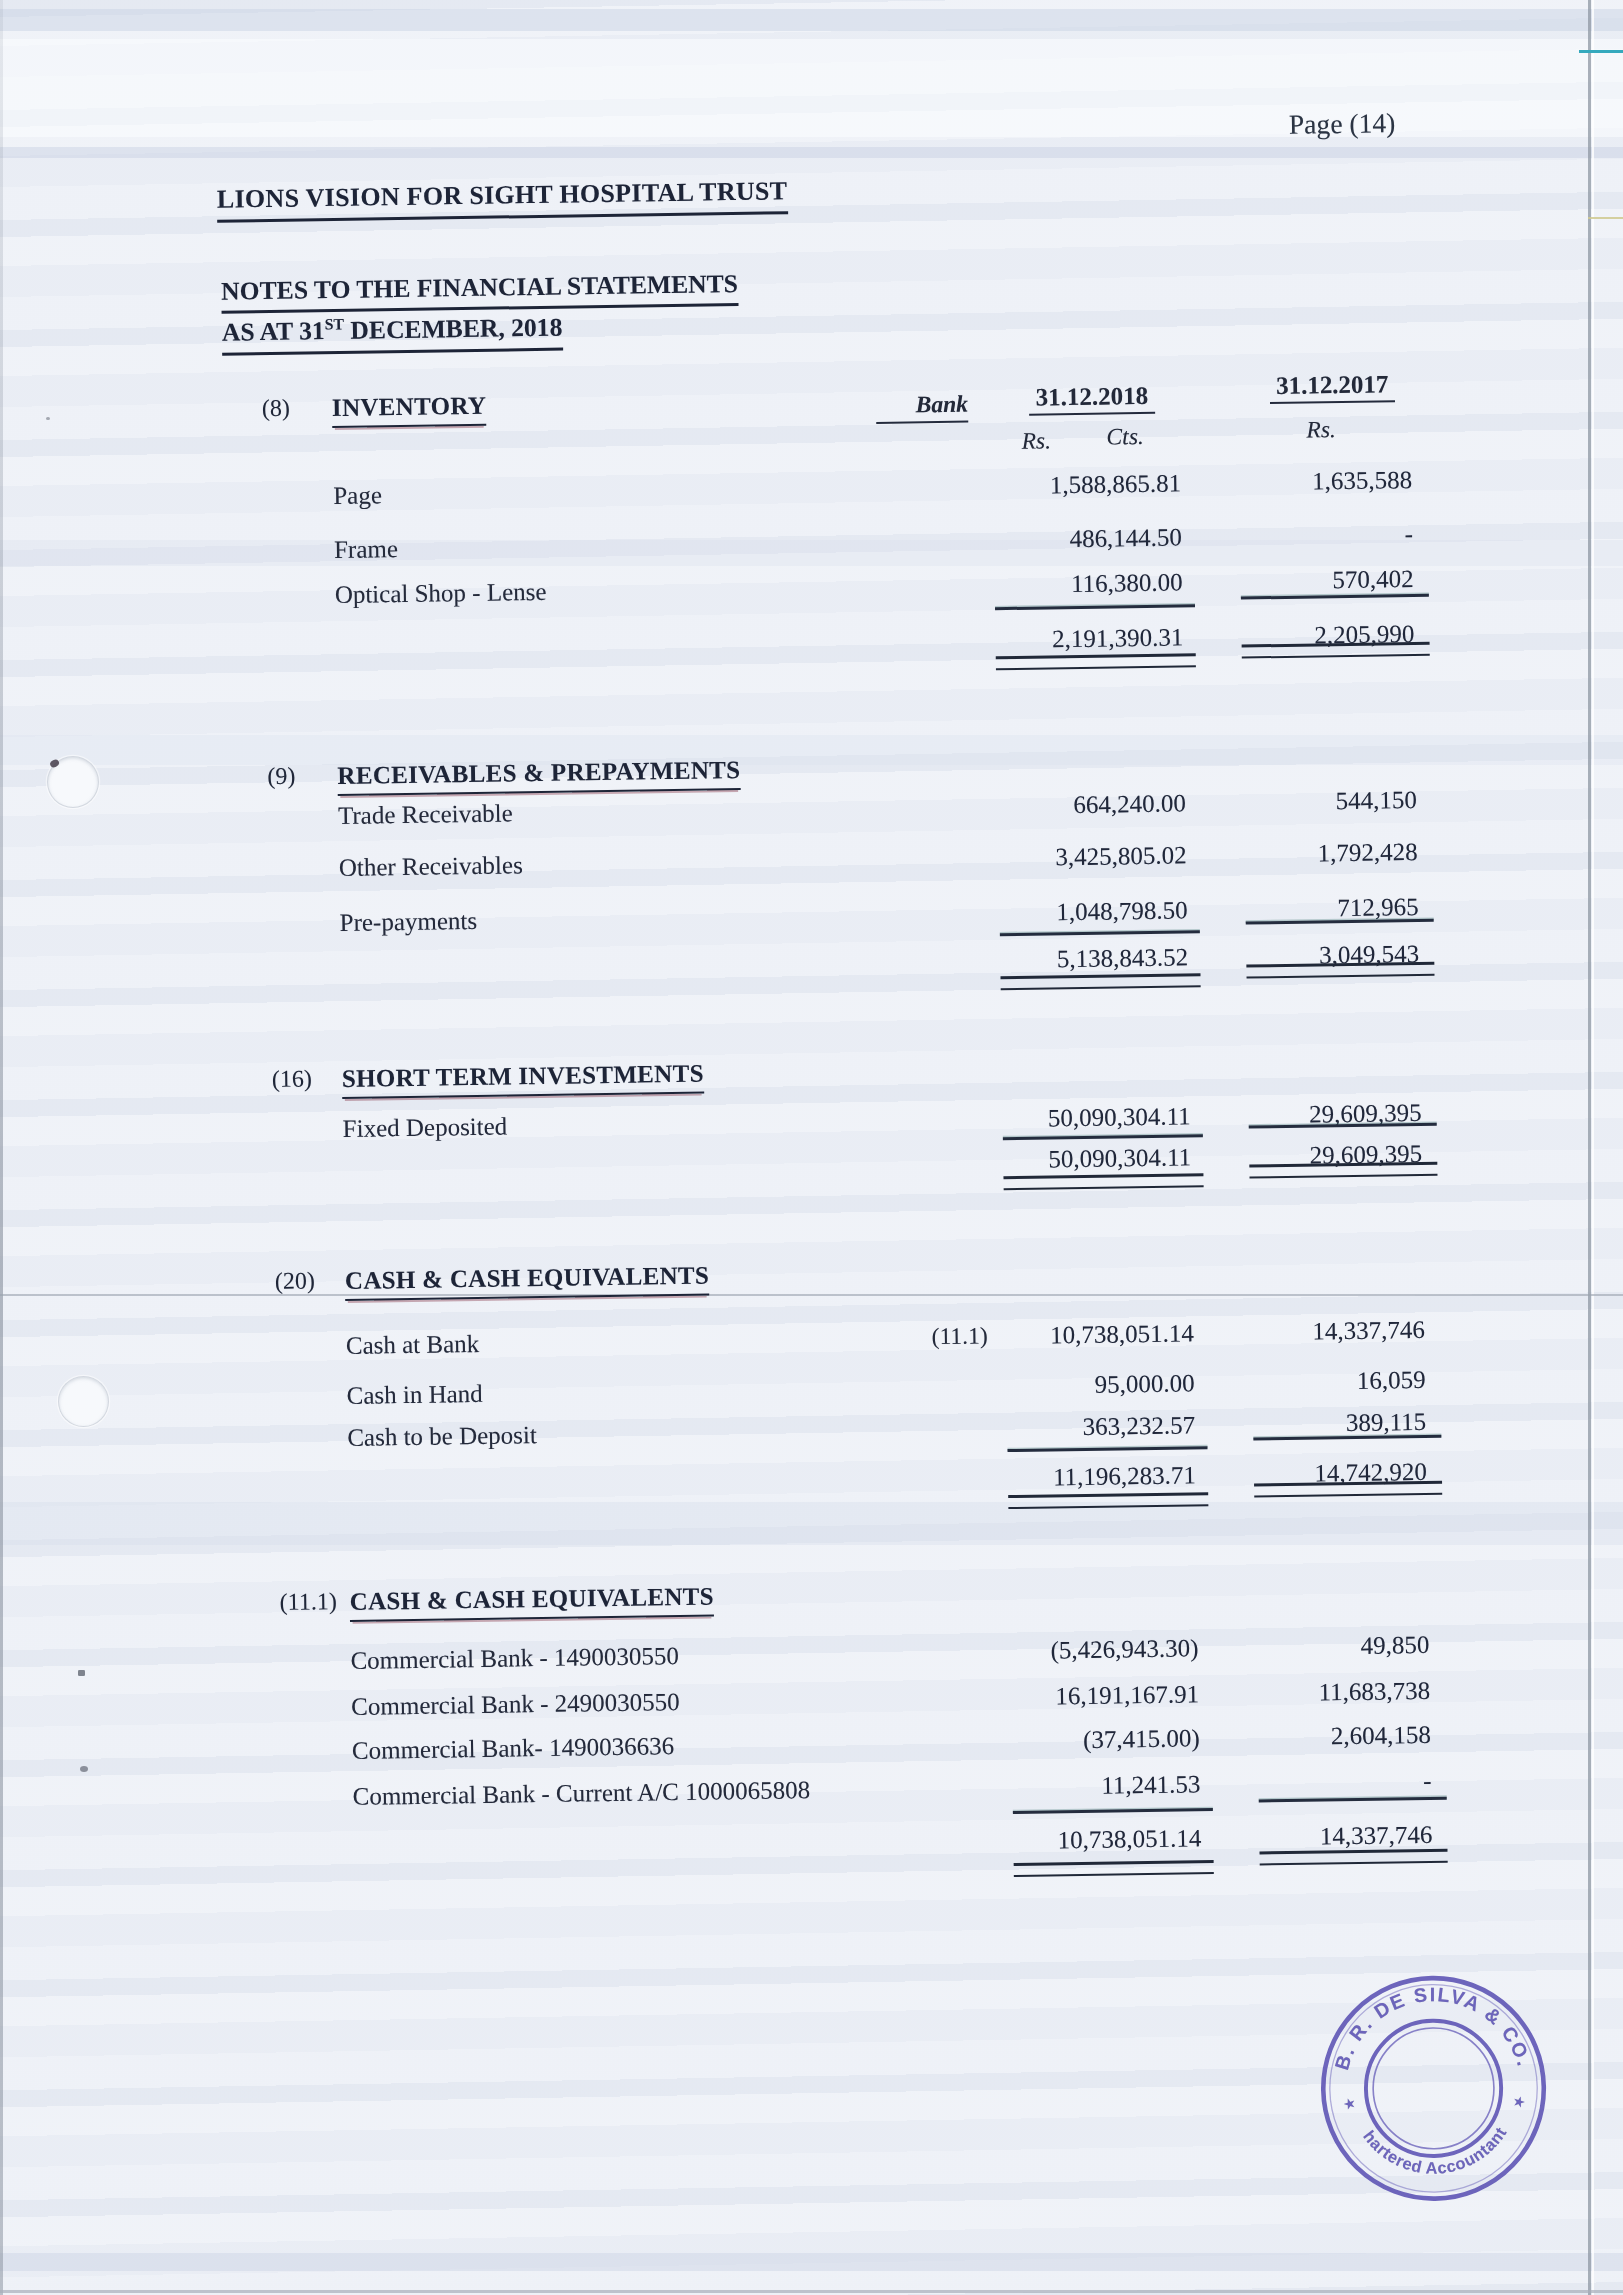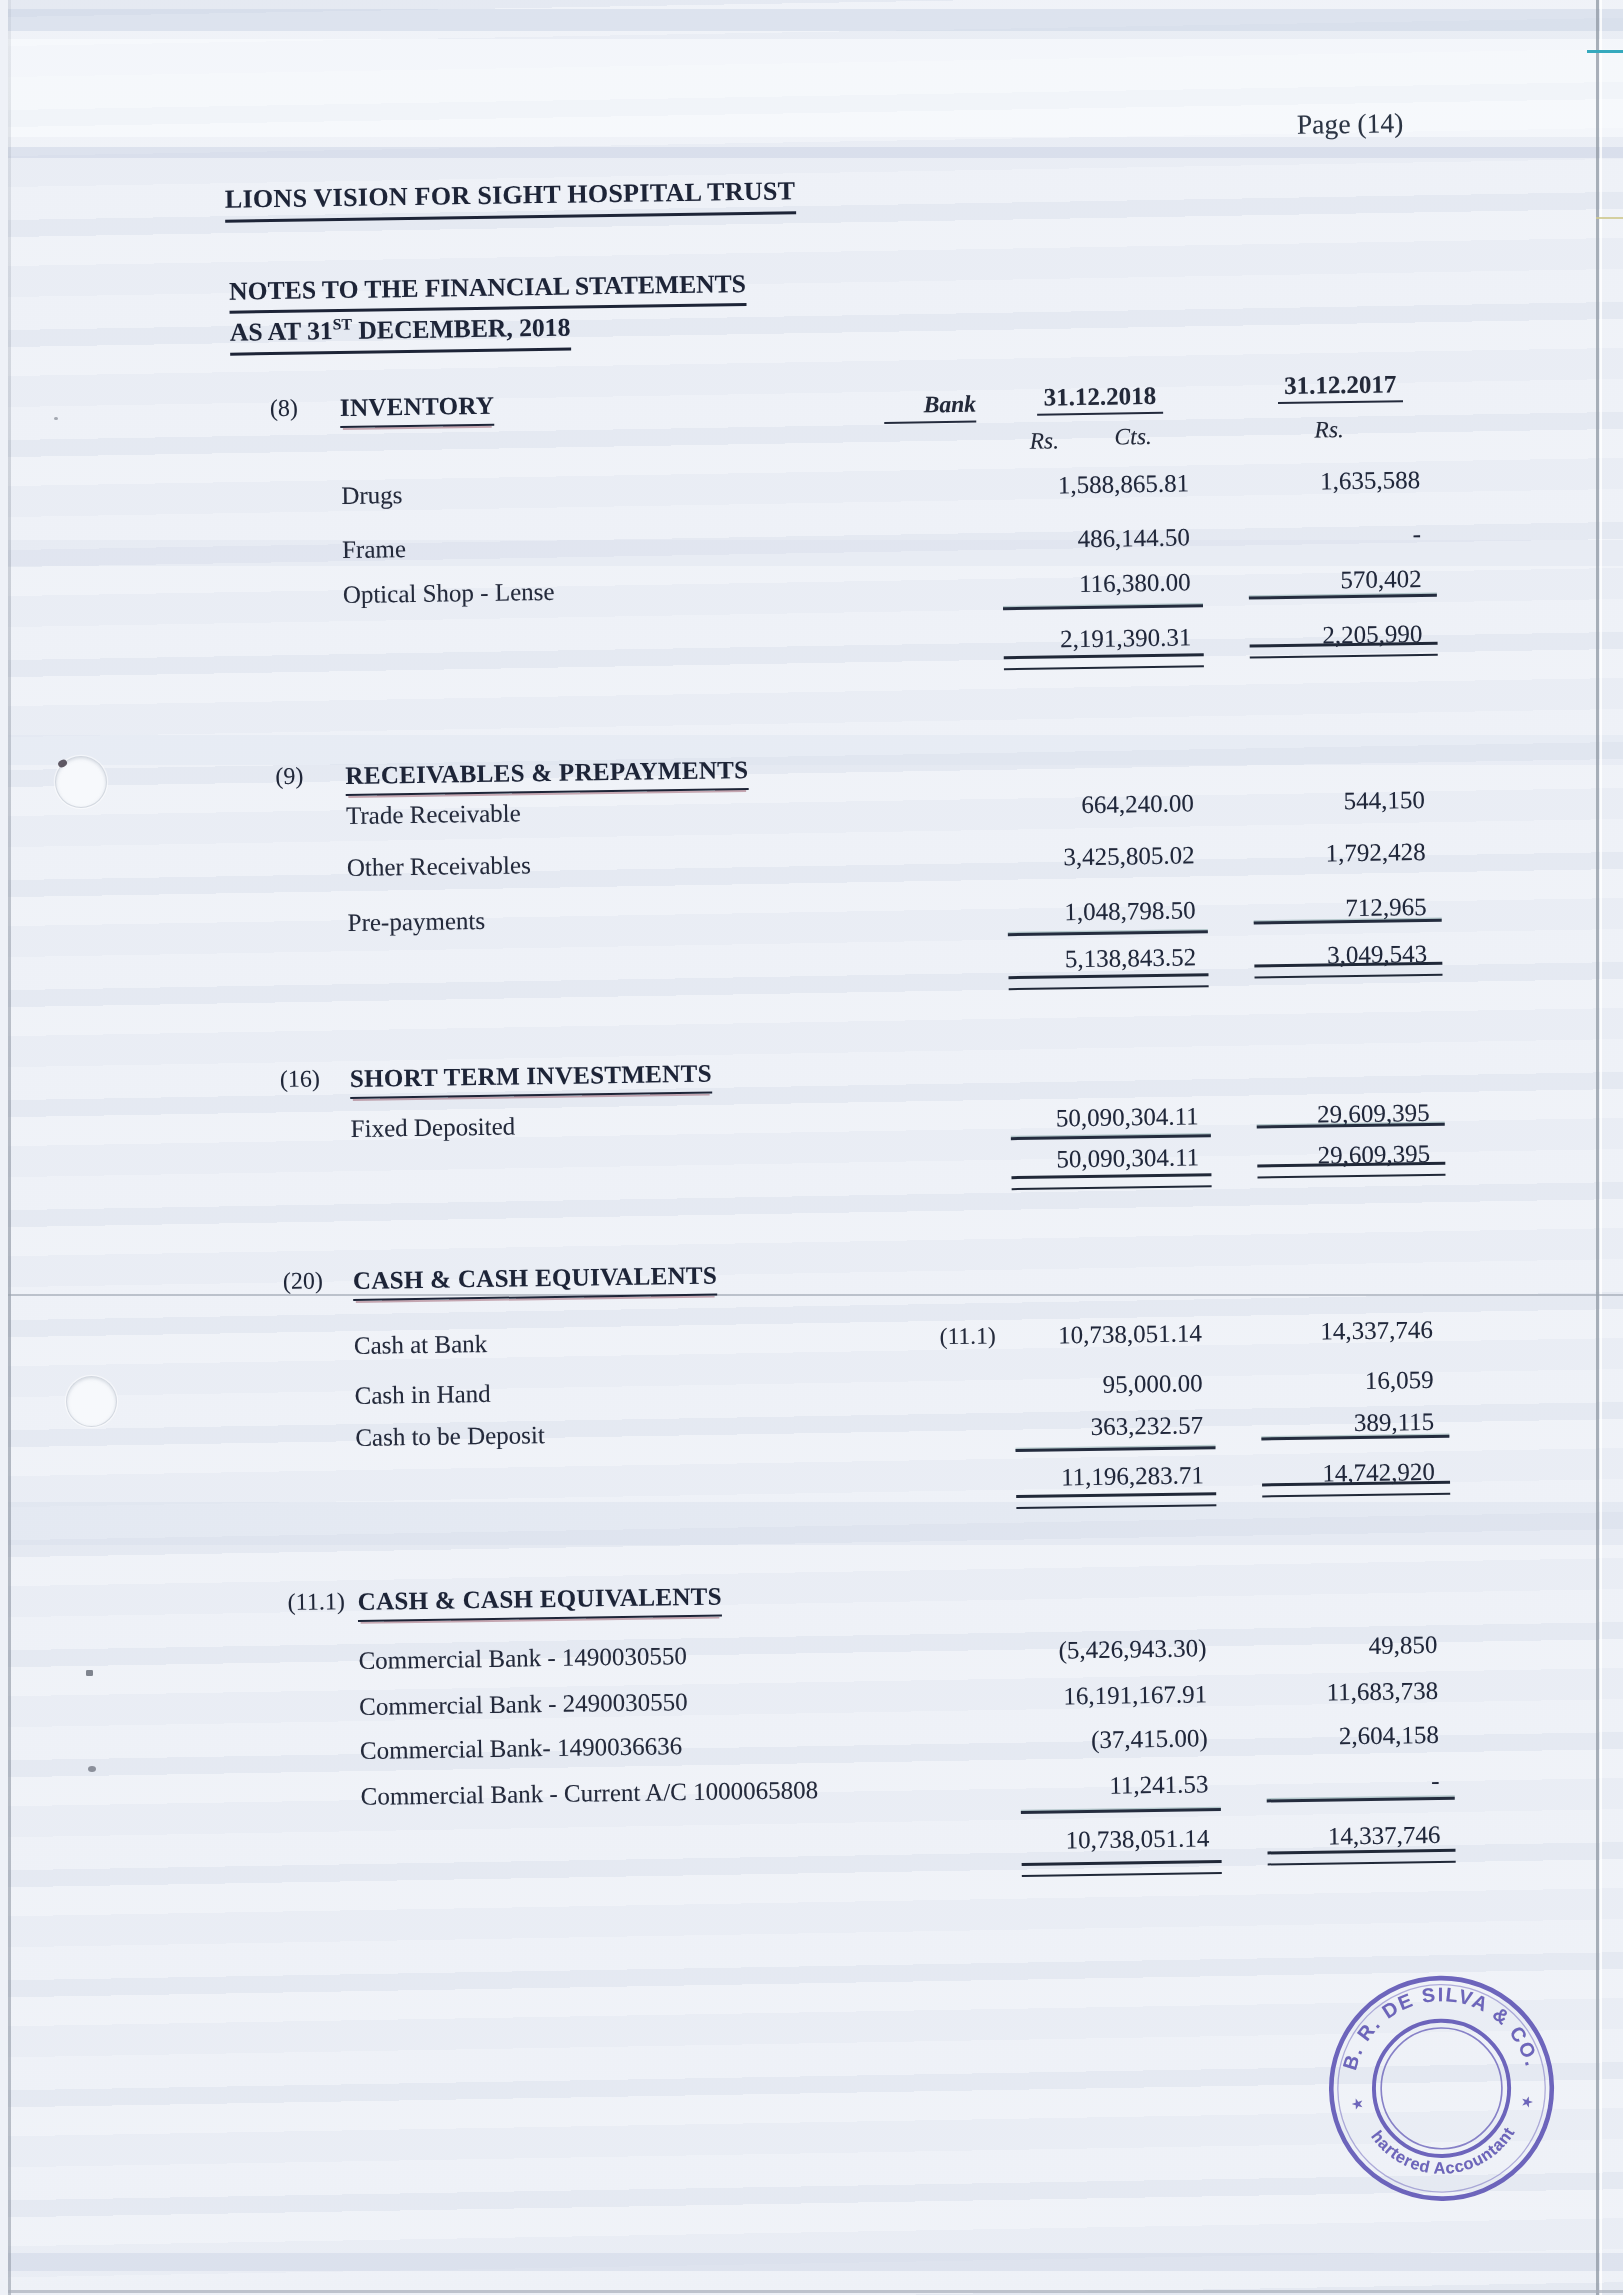--- a/index.html
+++ b/index.html
@@ -1,21 +1,21 @@
 <!DOCTYPE html>
 <html style="font-size:10.5px"><head>
 <meta charset="utf-8">
 <style>
   html,body{margin:0;padding:0;}
   body{
     width:1623px;height:2295px;overflow:hidden;
     font-family:"Liberation Serif","DejaVu Serif",serif;
     background:#eef1f7;
   }
-  .page{position:absolute;inset:0;background:#edf0f6;margin-left:8px;}
+  .page{position:absolute;inset:0;background:#edf0f6;}
   
   .bands{position:absolute;inset:0;
     background:
       repeating-linear-gradient(179deg,
         rgba(208,216,231,.28) 0 17px,
         rgba(246,248,252,.30) 17px 46px,
         rgba(221,227,239,.22) 46px 77px,
         rgba(241,244,250,.30) 77px 110px);
   }
   .band{position:absolute;left:0;right:0;}
@@ -125,21 +125,21 @@
     <div class="rs-2018">Rs.</div>
     <div class="cts-2018">Cts.</div>
     <div class="rs-2017">Rs.</div>
 
     <div id="sections">
         <div class="section-heading" style="top: 387px;">
           <span class="num">(8)</span>
           <span class="title">INVENTORY</span>
         </div>
         <div class="data-row" style="top: 471px;">
-          <span class="lbl">Drugs</span>
+          <span class="lbl">Page</span>
           <span class="v18">1,588,865.81</span>
           <span class="v17">1,635,588</span>
         </div>
         <div class="data-row" style="top: 525px;">
           <span class="lbl">Frame</span>
           <span class="v18">486,144.50</span>
           <span class="v17">-</span>
         </div>
         <div class="data-row" style="top: 570px;">
           <span class="lbl">Optical Shop - Lense</span>

